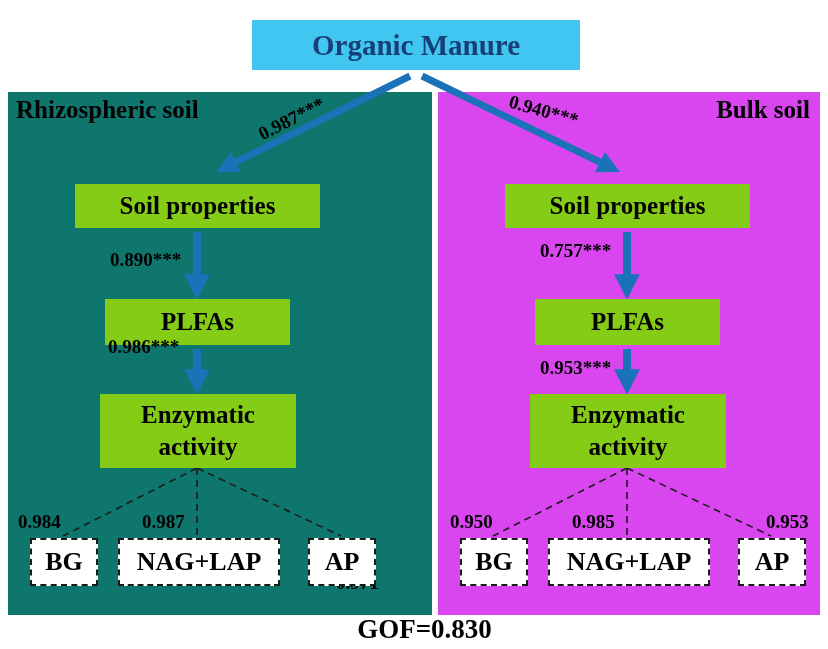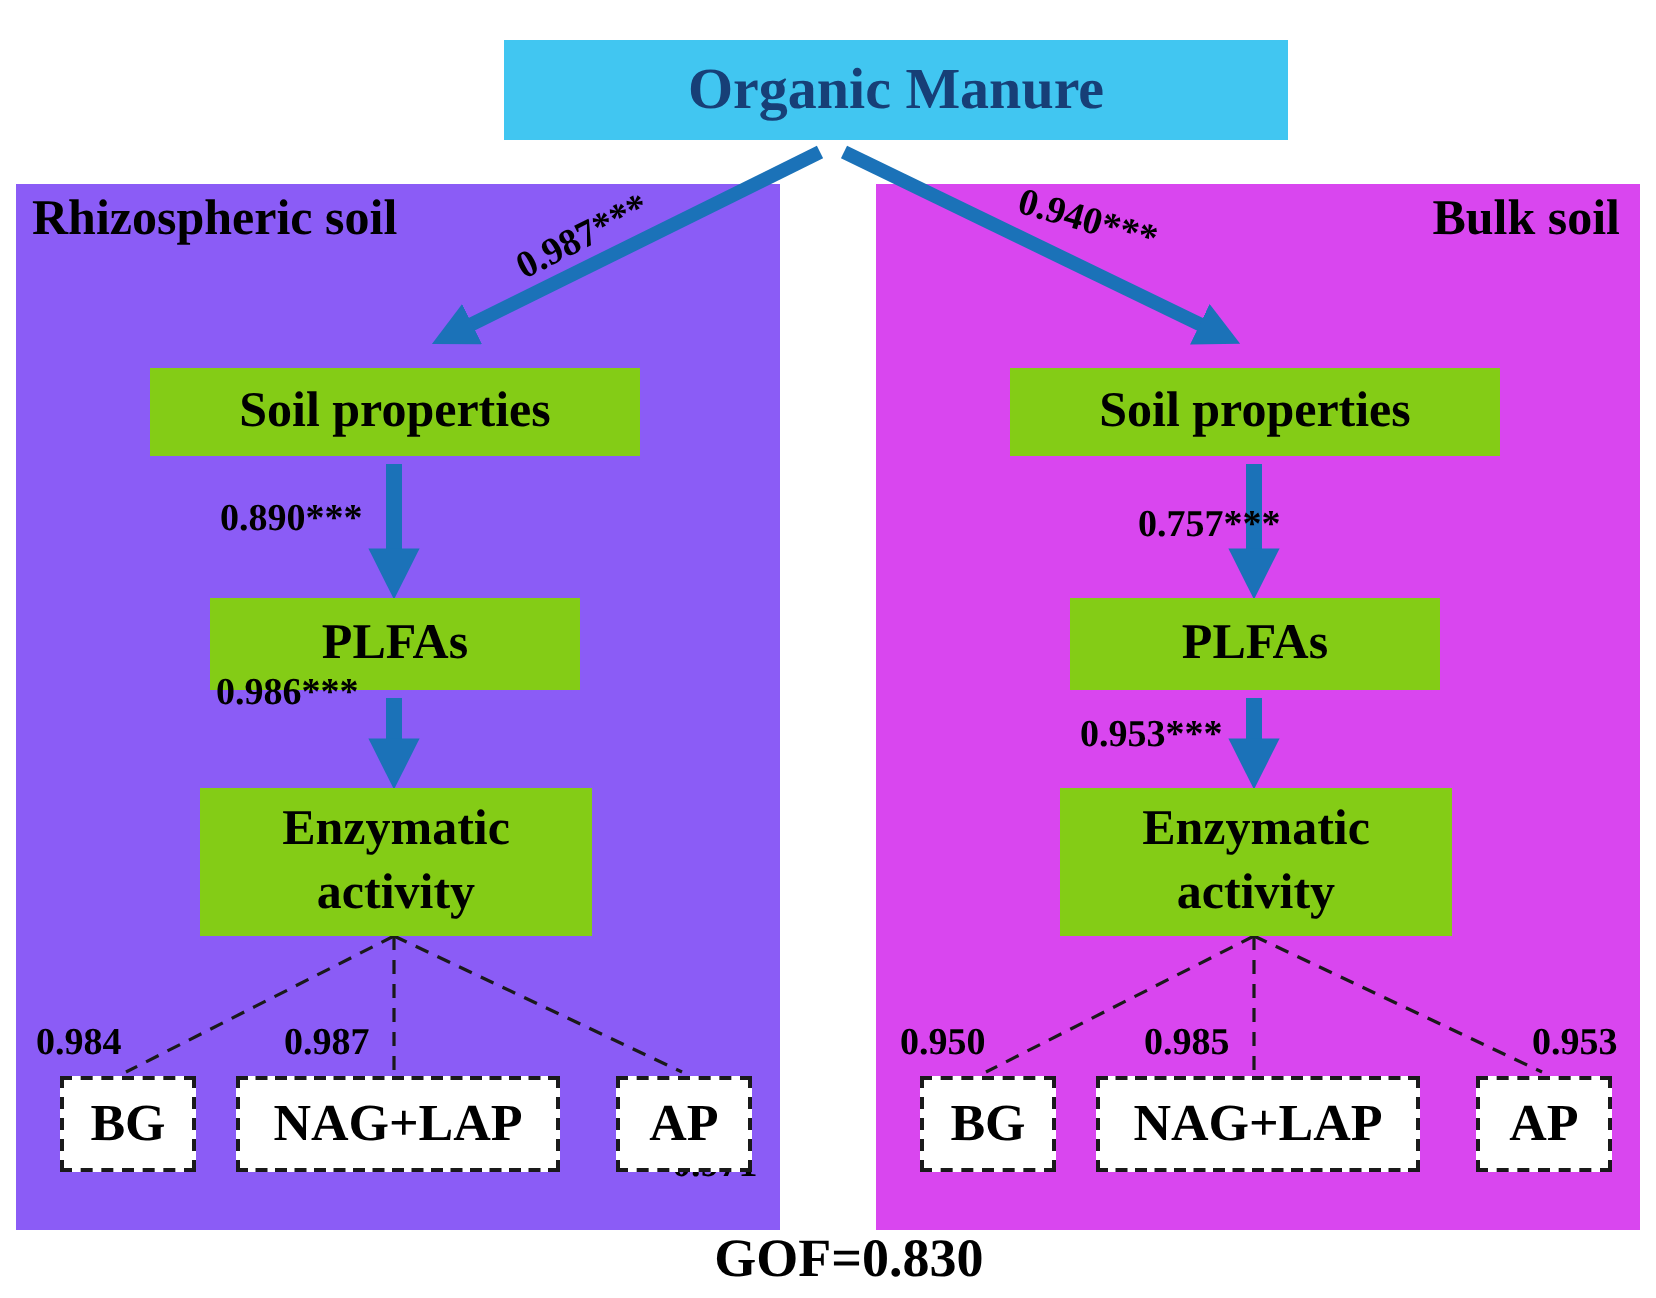--- a/index.html
+++ b/index.html
@@ -4,38 +4,38 @@
 <style>
   html,body{margin:0;padding:0;background:#ffffff;}
   .stage{
     position:relative;
     width:828px;height:649px;
     background:#ffffff;
     font-family:"Liberation Serif","DejaVu Serif",serif;
     overflow:hidden;
   }
   .panel{position:absolute;top:92px;width:382px;height:523px;z-index:0;}
-  .panel-left{left:8px;background:#8b5cf6;}
+  .panel-left{left:8px;background:#0f766e;padding-left:42px;}
   .panel-right{left:438px;background:#d946ef;}
   .panel-title{
     position:absolute;top:4px;
     font-size:25px;font-weight:bold;color:#000;
   }
   .title-left{left:8px;}
   .title-right{right:10px;}
   svg.edges{position:absolute;left:0;top:0;z-index:1;}
   .arrow{stroke:#1b72b8;fill:none;}
   .dashline{stroke:#1a1a1a;stroke-width:1.6;stroke-dasharray:7 5;fill:none;}
   .node{
     position:absolute;z-index:2;
     display:flex;align-items:center;justify-content:center;
     text-align:center;font-weight:bold;color:#000;
   }
   .manure{
-    left:252px;top:20px;width:392px;height:50px;
+    left:252px;top:20px;width:328px;height:50px;
     background:#41c6f1;color:#173f77;font-size:29px;
   }
   .ybox{background:#84cc16;font-size:25px;line-height:1.3;}
   .soil-left{left:75px;top:184px;width:245px;height:44px;}
   .soil-right{left:505px;top:184px;width:245px;height:44px;}
   .plfa-left{left:105px;top:299px;width:185px;height:46px;}
   .plfa-right{left:535px;top:299px;width:185px;height:46px;}
   .enz-left{left:100px;top:394px;width:196px;height:74px;padding:0 18px;box-sizing:border-box;}
   .enz-right{left:530px;top:394px;width:196px;height:74px;padding:0 18px;box-sizing:border-box;}
   .obox{
@@ -97,21 +97,21 @@
 
   <div class="node ybox soil-right">Soil properties</div>
   <div class="node ybox plfa-right">PLFAs</div>
   <div class="node ybox enz-right">Enzymatic activity</div>
 
   <span class="coef rot-left" style="left:256px;top:108px;">0.987***</span>
   <span class="coef rot-right" style="left:508px;top:100px;">0.940***</span>
 
   <span class="coef" style="left:110px;top:249px;text-align:center;">0.890***</span>
   <span class="coef" style="left:108px;top:336px;">0.986***</span>
-  <span class="coef" style="left:540px;top:252px;margin-left:29px;">0.757***</span>
+  <span class="coef" style="left:540px;top:240px;">0.757***</span>
   <span class="coef" style="left:540px;top:357px;">0.953***</span>
 
   <span class="coef" style="left:18px;top:511px;">0.984</span>
   <span class="coef" style="left:142px;top:511px;">0.987</span>
   <span class="coef" style="left:336px;top:537px;margin-top:35px;">0.971</span>
 
   <span class="coef" style="left:450px;top:511px;">0.950</span>
   <span class="coef" style="left:572px;top:511px;">0.985</span>
   <span class="coef" style="left:766px;top:511px;">0.953</span>
 

